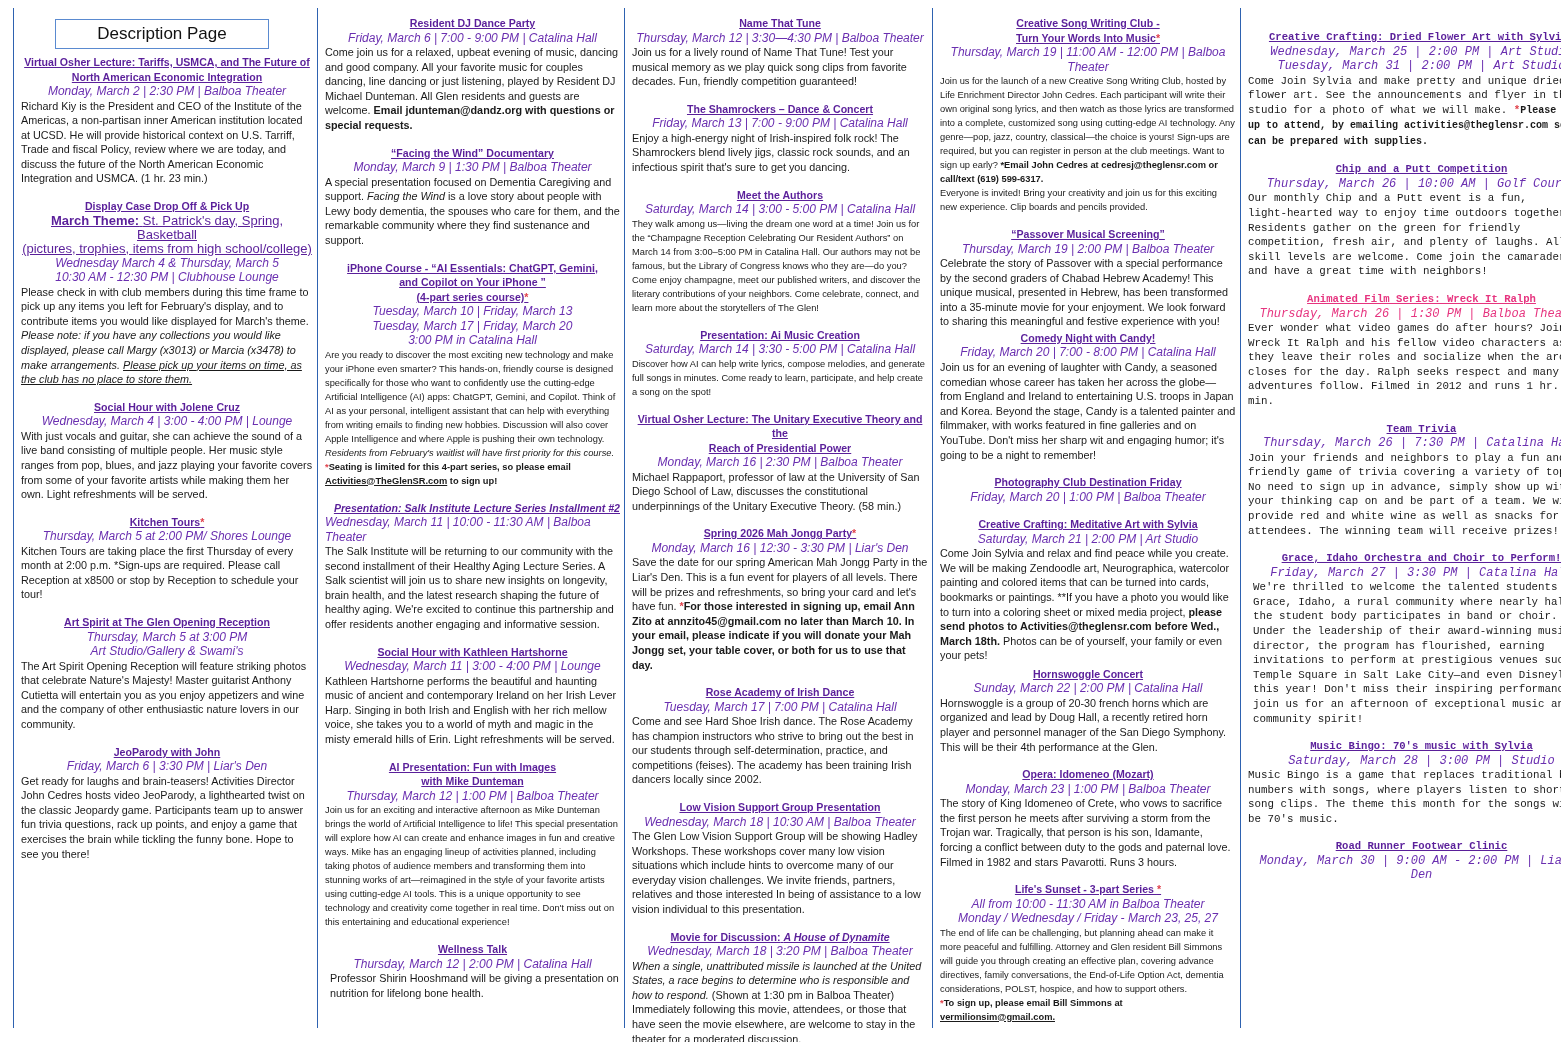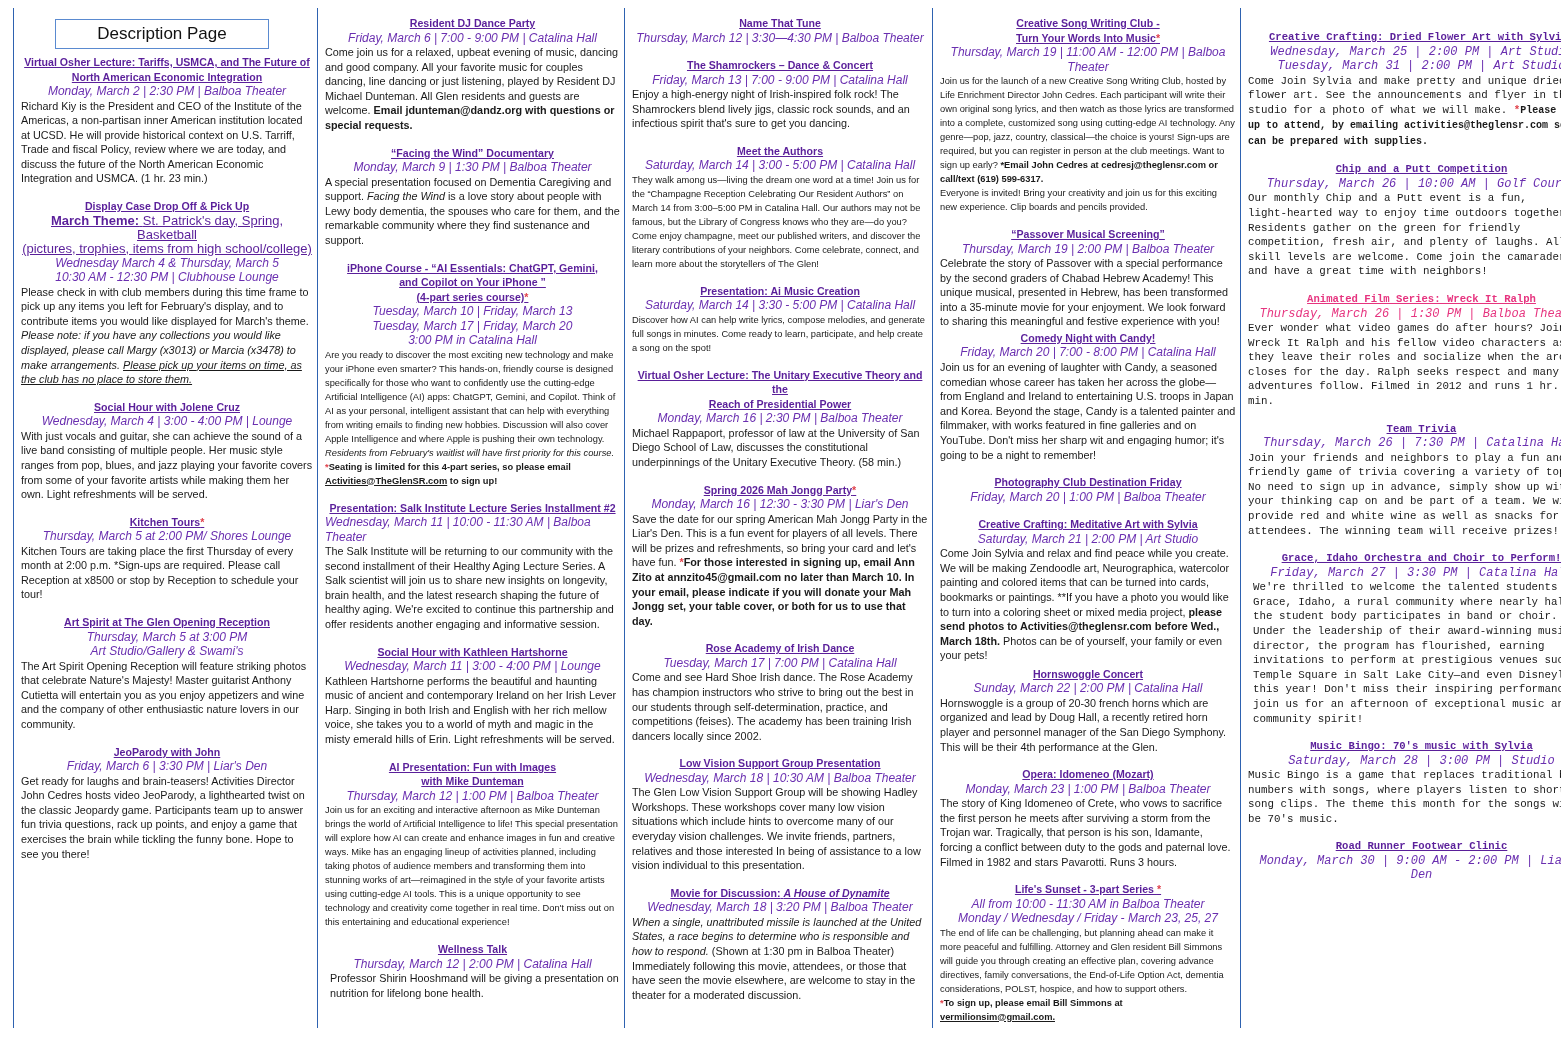--- a/index.html
+++ b/index.html
@@ -92,21 +92,21 @@
       <div class="ev-title">iPhone Course - “AI Essentials: ChatGPT, Gemini,</div>
       <div class="ev-title">and Copilot on Your iPhone ”</div>
       <div class="ev-title"><span>(4-part series course)</span><span class="ast">*</span></div>
       <div class="ev-when">Tuesday, March 10 | Friday, March 13</div>
       <div class="ev-when">Tuesday, March 17 | Friday, March 20</div>
       <div class="ev-when">3:00 PM in Catalina Hall</div>
       <div class="ev-desc small"><span>Are you ready to discover the most exciting new technology and make your iPhone even smarter? This hands-on, friendly course is designed specifically for those who want to confidently use the cutting-edge Artificial  Intelligence (AI) apps: ChatGPT, Gemini, and Copilot. Think of AI as your personal, intelligent assistant that can help with everything from writing emails to finding new hobbies. Discussion will also cover Apple Intelligence and where Apple is pushing their own technology.</span> <span class="i">Residents from February's waitlist will have first priority for this course.</span> <span class="ast">*</span><span class="b">Seating is limited for this 4-part series, so please email</span> <span class="b u">Activities@TheGlenSR.com</span> <span class="b">to sign up!</span></div>
     </div>
 
     <div class="event">
-      <div class="ev-title" style="text-align:center;">Presentation:  Salk Institute Lecture Series Installment #2</div>
+      <div class="ev-title" style="text-align:right;font-style:italic;">Presentation:  Salk Institute Lecture Series Installment #2</div>
       <div class="ev-when" style="text-align:left;">Wednesday, March 11 | 10:00 - 11:30 AM | Balboa Theater</div>
       <div class="ev-desc">The Salk Institute will be returning to our community with the second installment of their Healthy Aging Lecture Series. A Salk scientist will join us to share new insights on longevity, brain health, and the latest research shaping the future of healthy aging. We're excited to continue this partnership and offer residents another engaging and informative session.</div>
     </div>
 
     <div class="event">
       <div class="ev-title">Social Hour with Kathleen Hartshorne</div>
       <div class="ev-when">Wednesday, March 11 | 3:00 - 4:00 PM | Lounge</div>
       <div class="ev-desc">Kathleen Hartshorne performs the beautiful and haunting music of ancient and contemporary Ireland on her Irish Lever Harp. Singing in both Irish and English with her rich mellow voice, she takes you to a world of myth and magic in the misty emerald hills of Erin. Light refreshments will be served.</div>
     </div>
 
@@ -123,20 +123,21 @@
       <div class="ev-desc" style="padding-left:5px;">Professor Shirin Hooshmand will be giving a presentation on nutrition for lifelong bone health.</div>
     </div>
   </div>
 </div>
 
 <div class="col" style="left:624px;width:308px;">
   <div class="col-inner">
     <div class="event" style="margin-top:8px;">
       <div class="ev-title">Name That Tune</div>
       <div class="ev-when">Thursday, March 12 | 3:30—4:30 PM | Balboa Theater</div>
+      <div class="ev-desc">Join us for a lively round of Name That Tune! Test your musical memory as we play quick song clips from favorite decades. Fun, friendly competition guaranteed!</div>
     </div>
 
     <div class="event">
       <div class="ev-title">The Shamrockers – Dance &amp; Concert</div>
       <div class="ev-when">Friday, March 13 | 7:00 - 9:00 PM | Catalina Hall</div>
       <div class="ev-desc">Enjoy a high-energy night of Irish-inspired folk rock! The Shamrockers blend lively jigs, classic rock sounds, and an infectious spirit that's sure to get you dancing.</div>
     </div>
 
     <div class="event">
       <div class="ev-title">Meet the Authors</div>

